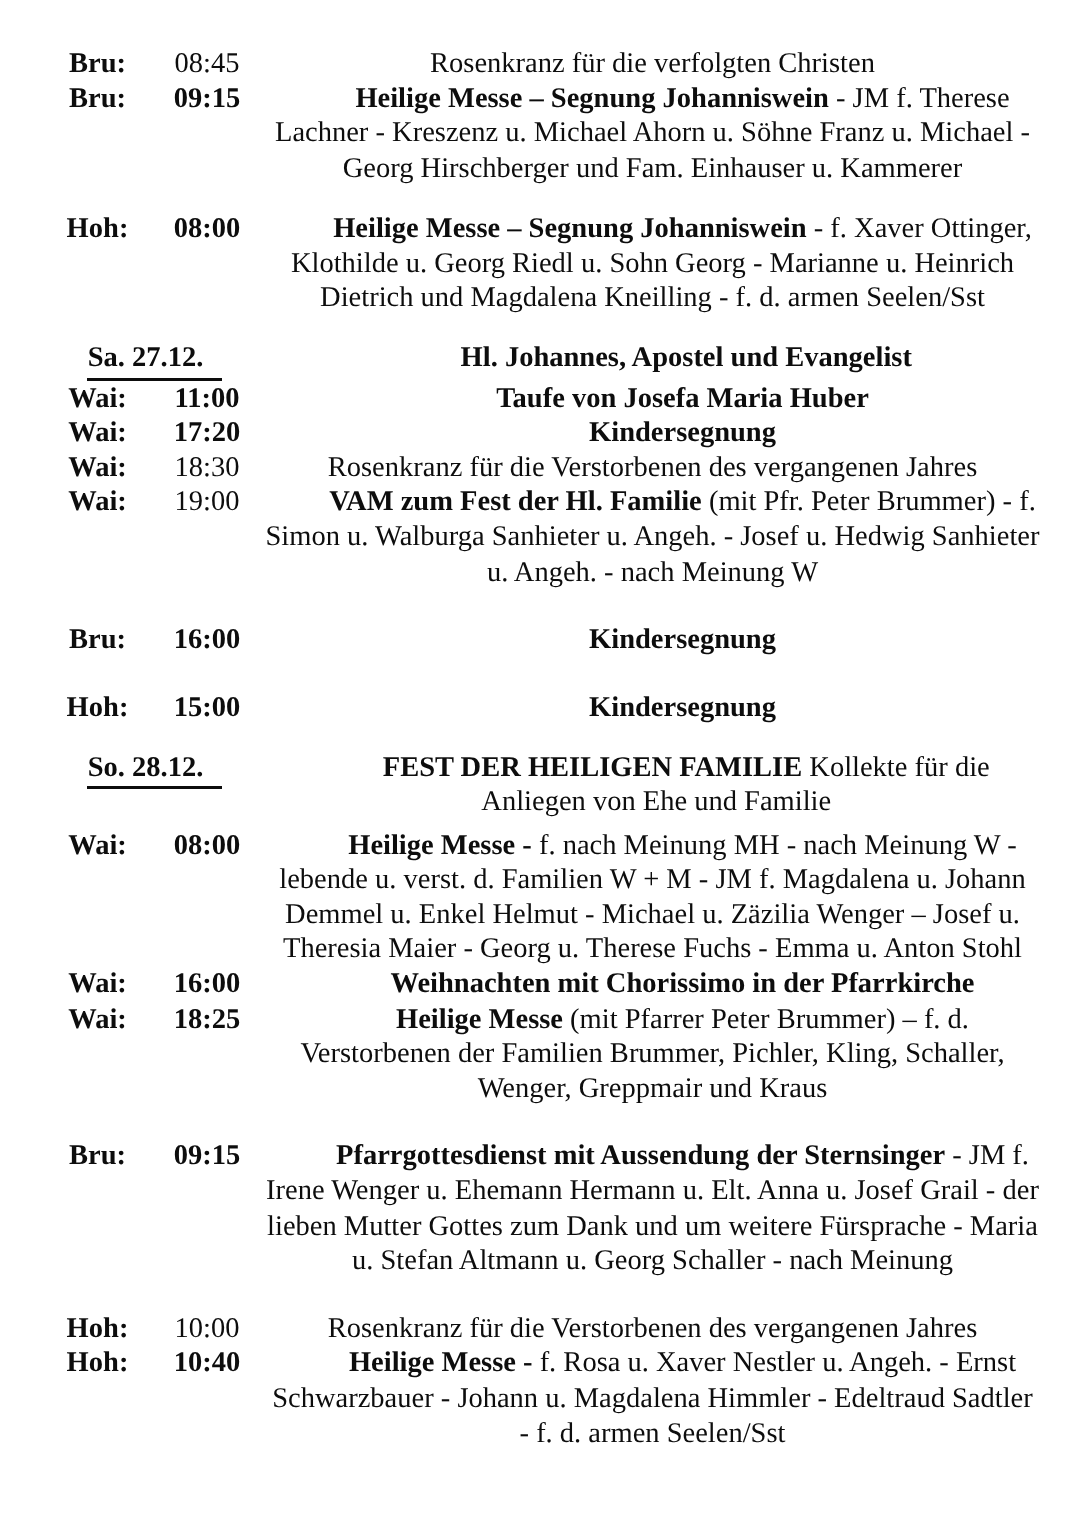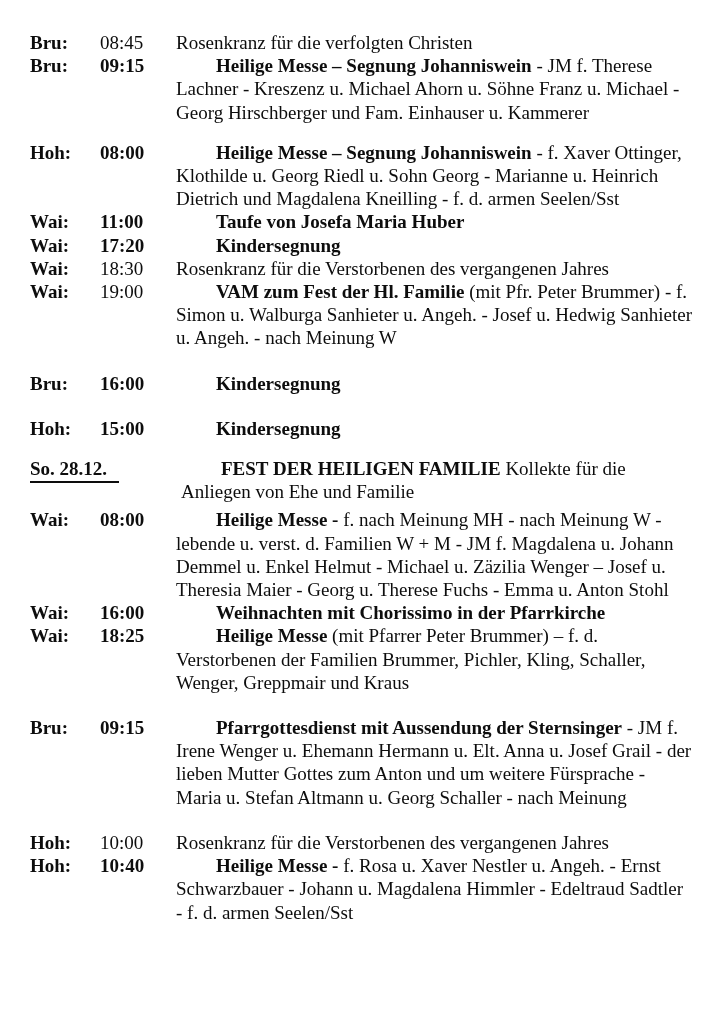--- a/index.html
+++ b/index.html
@@ -19,20 +19,21 @@
   .page {
     box-sizing: border-box;
     width: 722px;
     height: 1024px;
     padding: 31px 28px 0 30px;
   }
   .row {
     display: grid;
     grid-template-columns: 70px 76px 1fr;
     align-items: start;
+    text-align: center;
   }
   .g05 { margin-top: 5px; }
   .g1  { margin-top: 17px; }
   .g2  { margin-top: 22px; }
   .loc  { font-weight: bold; }
   .time { font-weight: normal; }
   .time.b { font-weight: bold; }
   .desc { font-weight: normal; }
   .desc .b { font-weight: bold; margin-left: 40px; }
   .day-date-cell { grid-column: 1 / 3; }
@@ -57,20 +58,24 @@
       </div>
       <div class="row">
         <span class="loc">Bru:</span>
         <span class="time b">09:15</span>
         <span class="desc"><span class="b">Heilige Messe – Segnung Johanniswein</span><span> - JM f. Therese Lachner - Kreszenz u. Michael Ahorn u. Söhne Franz u. Michael - Georg Hirschberger und Fam. Einhauser u. Kammerer</span></span>
       </div>
       <div class="row g1">
         <span class="loc">Hoh:</span>
         <span class="time b">08:00</span>
         <span class="desc"><span class="b">Heilige Messe – Segnung Johanniswein</span><span> - f. Xaver Ottinger, Klothilde u. Georg Riedl u. Sohn Georg - Marianne u. Heinrich Dietrich und Magdalena Kneilling - f. d. armen Seelen/Sst</span></span>
+      </div>
+      <div class="row g1">
+        <span class="day-date-cell"><span class="day-date">Sa. 27.12.</span></span>
+        <span class="desc day-title"><span class="b">Hl. Johannes, Apostel und Evangelist</span></span>
       </div>
       <div class="row">
         <span class="loc">Wai:</span>
         <span class="time b">11:00</span>
         <span class="desc"><span class="b">Taufe von Josefa Maria Huber</span></span>
       </div>
       <div class="row">
         <span class="loc">Wai:</span>
         <span class="time b">17:20</span>
         <span class="desc"><span class="b">Kindersegnung</span></span>
@@ -110,21 +115,21 @@
         <span class="desc"><span class="b">Weihnachten mit Chorissimo in der Pfarrkirche</span></span>
       </div>
       <div class="row">
         <span class="loc">Wai:</span>
         <span class="time b">18:25</span>
         <span class="desc"><span class="b">Heilige Messe</span><span> (mit Pfarrer Peter Brummer) – f. d. Verstorbenen der Familien Brummer, Pichler, Kling, Schaller, Wenger, Greppmair und Kraus</span></span>
       </div>
       <div class="row g2">
         <span class="loc">Bru:</span>
         <span class="time b">09:15</span>
-        <span class="desc"><span class="b">Pfarrgottesdienst mit Aussendung der Sternsinger</span><span> - JM f. Irene Wenger u. Ehemann Hermann u. Elt. Anna u. Josef Grail - der lieben Mutter Gottes zum Anton und um weitere Fürsprache - Maria u. Stefan Altmann u. Georg Schaller - nach Meinung</span></span>
+        <span class="desc"><span class="b">Pfarrgottesdienst mit Aussendung der Sternsinger</span><span> - JM f. Irene Wenger u. Ehemann Hermann u. Elt. Anna u. Josef Grail - der lieben Mutter Gottes zum Dank und um weitere Fürsprache - Maria u. Stefan Altmann u. Georg Schaller - nach Meinung</span></span>
       </div>
       <div class="row g2">
         <span class="loc">Hoh:</span>
         <span class="time">10:00</span>
         <span class="desc"><span>Rosenkranz für die Verstorbenen des vergangenen Jahres</span></span>
       </div>
       <div class="row">
         <span class="loc">Hoh:</span>
         <span class="time b">10:40</span>
         <span class="desc"><span class="b">Heilige Messe -</span><span> f. Rosa u. Xaver Nestler u. Angeh. - Ernst Schwarzbauer - Johann u. Magdalena Himmler - Edeltraud Sadtler - f. d. armen Seelen/Sst</span></span>

